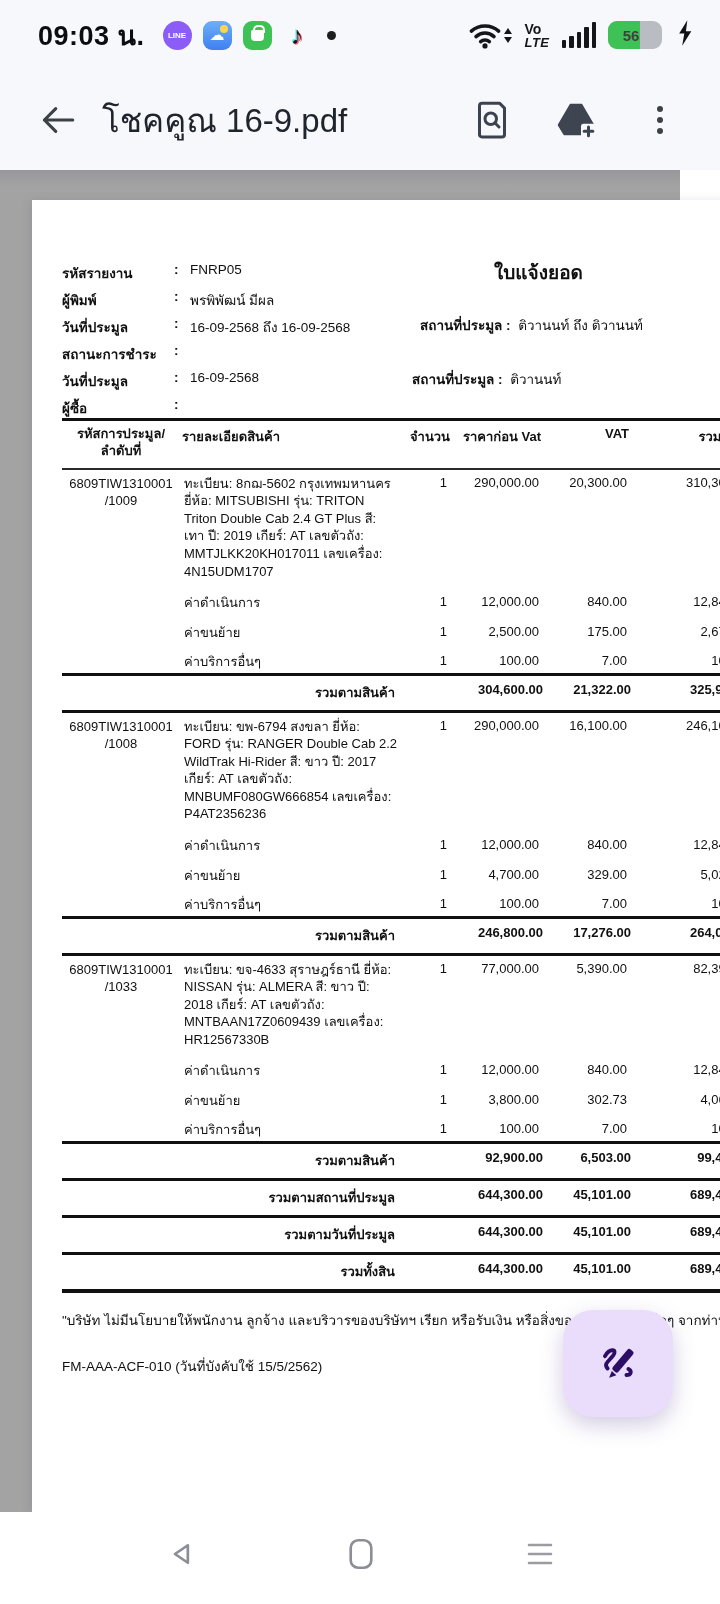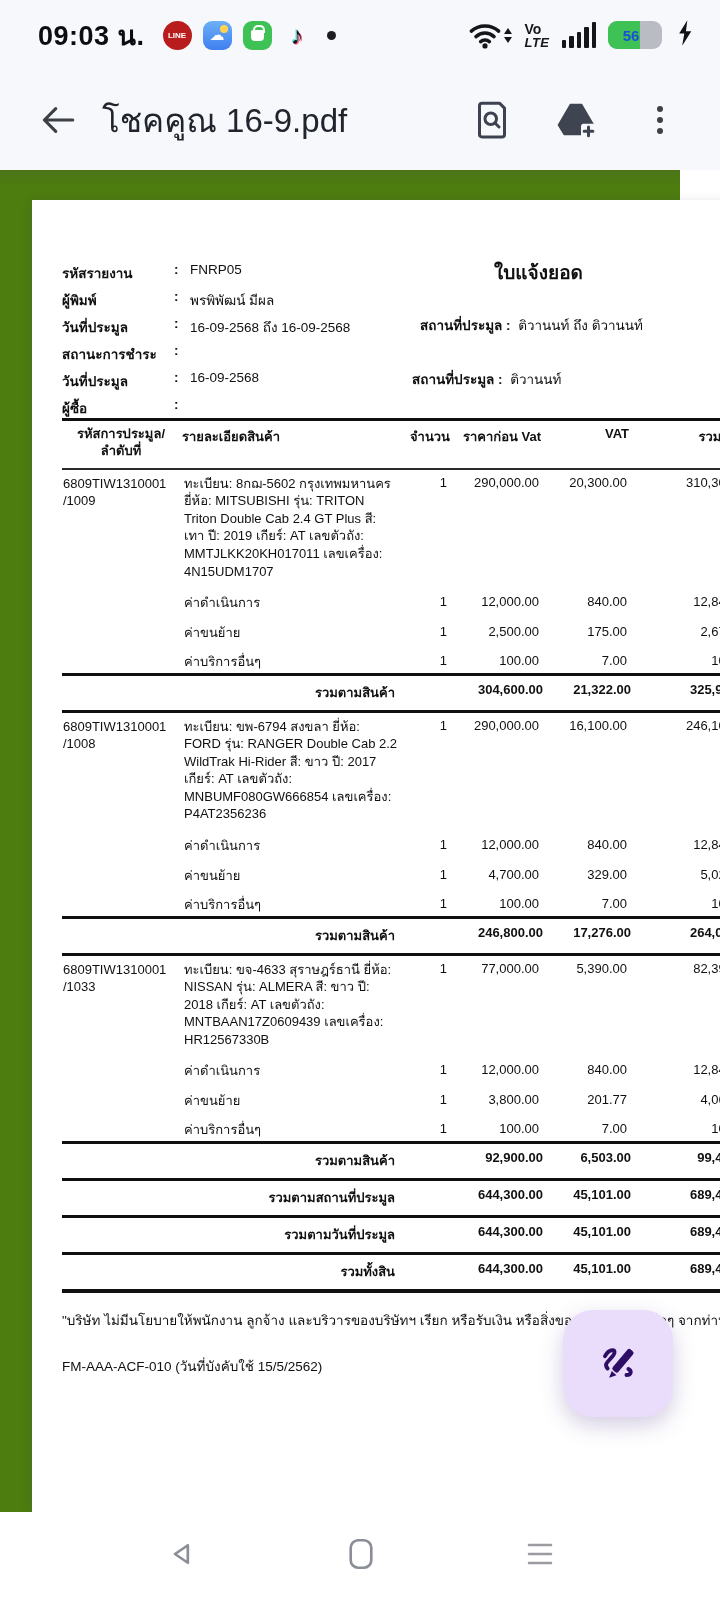--- a/index.html
+++ b/index.html
@@ -10,54 +10,54 @@
     -webkit-font-smoothing:antialiased;
   }
   
   .statusbar{
     position:absolute;top:0;left:0;width:720px;height:70px;
     background:#f7f8fc;display:flex;align-items:center;
   }
   .sb-time{font-size:27px;font-weight:bold;color:#0c0d10;margin-left:38px;letter-spacing:.5px;}
   .sb-apps{display:flex;align-items:center;gap:11px;margin-left:18px;}
   .app-ic{width:29px;height:29px;border-radius:9px;display:flex;align-items:center;justify-content:center;position:relative;}
-  .ic-line{background:#b91c1c;border-radius:50%;color:#fff;font-size:8px;font-weight:bold;}
+  .ic-line{background:#8b5cf6;border-radius:50%;color:#fff;font-size:8px;font-weight:bold;}
   .ic-weather{background:linear-gradient(180deg,#6cb0f7,#3f7ff0);color:#fff;font-size:15px;}
   .ic-weather .sun{position:absolute;top:4px;right:4px;width:8px;height:8px;border-radius:50%;background:#ffd34d;}
   .ic-store{background:#3fc255;}
   .ic-store .bag{width:13px;height:11px;background:#fff;border-radius:2px 2px 4px 4px;position:relative;}
   .ic-store .bag:before{content:"";position:absolute;top:-5px;left:2.5px;width:8px;height:6px;border:2px solid #fff;border-bottom:none;border-radius:5px 5px 0 0;}
   .ic-tiktok{font-size:25px;color:#161618;text-shadow:1.2px 1.2px 0 rgba(255,60,92,.8),-1.2px -1.2px 0 rgba(60,230,234,.8);background:transparent;}
   .sb-dot{width:9px;height:9px;border-radius:50%;background:#1d1d1f;margin-left:4px;}
   .sb-right{position:absolute;right:24px;top:0;height:70px;display:flex;align-items:center;gap:12px;}
   .wifi-wrap{display:flex;align-items:center;gap:2px;}
   .updown{display:flex;flex-direction:column;gap:3px;}
   .tri-up{width:0;height:0;border-left:4px solid transparent;border-right:4px solid transparent;border-bottom:6px solid #15161a;}
   .tri-dn{width:0;height:0;border-left:4px solid transparent;border-right:4px solid transparent;border-top:6px solid #15161a;}
   .volte{display:flex;flex-direction:column;line-height:1;color:#15161a;font-weight:bold;}
   .volte span:first-child{font-size:14px;}
   .volte span:last-child{font-size:13px;letter-spacing:.5px;font-style:italic;}
   .bars{display:flex;align-items:flex-end;gap:3px;height:26px;}
   .bars i{display:block;width:4.5px;background:#15161a;border-radius:1px;}
   .battery{width:54px;height:28px;border-radius:9px;background:#b9bcc3;position:relative;overflow:hidden;display:flex;}
   .battery .fill{width:60%;height:100%;background:#3fc255;display:flex;align-items:center;justify-content:center;}
-  .battery .pct{color:#1d4ed8;font-size:15px;font-weight:bold;position:absolute;left:0;right:8px;top:0;bottom:0;display:flex;align-items:center;justify-content:center;}
+  .battery .pct{color:#404040;font-size:15px;font-weight:bold;position:absolute;left:0;right:8px;top:0;bottom:0;display:flex;align-items:center;justify-content:center;}
   
   .appbar{
     position:absolute;top:70px;left:0;width:720px;height:100px;
     background:#f7f8fc;display:flex;align-items:center;
   }
   .ab-back{margin-left:36px;width:44px;height:44px;display:flex;align-items:center;justify-content:center;}
   .ab-title{font-size:33px;color:#20242c;margin-left:22px;flex:1;white-space:nowrap;overflow:hidden;}
   .ab-actions{display:flex;align-items:center;gap:44px;margin-right:40px;}
   .ab-btn{width:40px;height:40px;display:flex;align-items:center;justify-content:center;}
   .dots{display:flex;flex-direction:column;gap:5px;}
   .dots i{width:6px;height:6px;border-radius:50%;background:#3c4047;}
   
-  .viewer{position:absolute;top:170px;left:0;width:680px;height:1342px;background:#4d7c0f;text-decoration:underline;}
+  .viewer{position:absolute;top:170px;left:0;width:680px;height:1342px;background:#a3a3a3;text-decoration:underline;}
   .viewer:before{content:"";position:absolute;top:0;left:0;right:0;height:16px;
     background:linear-gradient(rgba(70,70,110,.12),rgba(70,70,110,0));}
   .page{
     position:absolute;left:32px;top:30px;width:724px;height:1312px;background:#ffffff;
     box-shadow:0 2px 10px rgba(60,60,100,.18);
   }
   .doc{padding:62px 0 0 30px;color:#101010;font-size:13.5px;}
   
   .info-grid{position:relative;height:156px;width:690px;}
   .info-row{display:flex;height:27px;align-items:flex-start;}
@@ -74,21 +74,21 @@
   .inv col.c1{width:118px;} .inv col.c2{width:225px;} .inv col.c3{width:50px;}
   .inv col.c4{width:88px;} .inv col.c5{width:88px;} .inv col.c6{width:124px;}
   .inv th{font-weight:bold;vertical-align:top;padding:5px 2px 8px;}
   .inv thead tr{border-top:3px solid #101010;border-bottom:2px solid #2a2a2a;}
   .th-code{text-align:center;line-height:1.3;}
   .th-desc{text-align:left;}
   .th-qty{text-align:center;}
   .th-num{text-align:right;padding-right:4px;}
   .th-total{text-align:right;padding-right:20px;}
   .inv td{vertical-align:top;}
-  .td-code{text-align:left;line-height:1.35;padding-top:5px;}
+  .td-code{text-align:center;line-height:1.35;padding-top:5px;}
   .td-desc{line-height:1.35;padding:5px 6px 4px 4px;}
   .td-qty{text-align:right;padding:5px 8px 0 0;}
   .td-num{text-align:right;padding:5px 4px 0 0;white-space:nowrap;}
   .charge td{padding-top:10px;padding-bottom:2px;}
   .charge .td-desc{padding-left:4px;}
   .subrow{border-top:3px solid #101010;border-bottom:3px solid #101010;font-weight:bold;}
   .subrow td{padding:6px 0 7px;}
   .sub-label{text-align:right;padding-right:10px !important;}
   .totalrow{border-top:3px solid #101010;font-weight:bold;}
   .totalrow td{padding:6px 0 7px;}
@@ -351,21 +351,21 @@
             <td class="td-qty">1</td>
             <td class="td-num">12,000.00</td>
             <td class="td-num">840.00</td>
             <td class="td-num">12,840.00</td>
           </tr>
           <tr class="charge">
             <td></td>
               <td class="td-desc">ค่าขนย้าย</td>
             <td class="td-qty">1</td>
             <td class="td-num">3,800.00</td>
-            <td class="td-num">201.77</td>
+            <td class="td-num">302.73</td>
             <td class="td-num">4,066.00</td>
           </tr>
           <tr class="charge">
             <td></td>
               <td class="td-desc">ค่าบริการอื่นๆ</td>
             <td class="td-qty">1</td>
             <td class="td-num">100.00</td>
             <td class="td-num">7.00</td>
             <td class="td-num">107.00</td>
           </tr>

